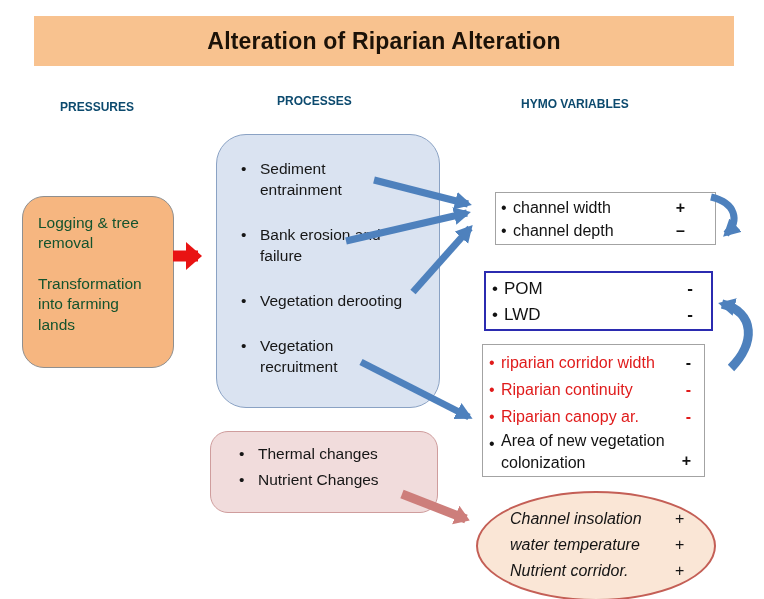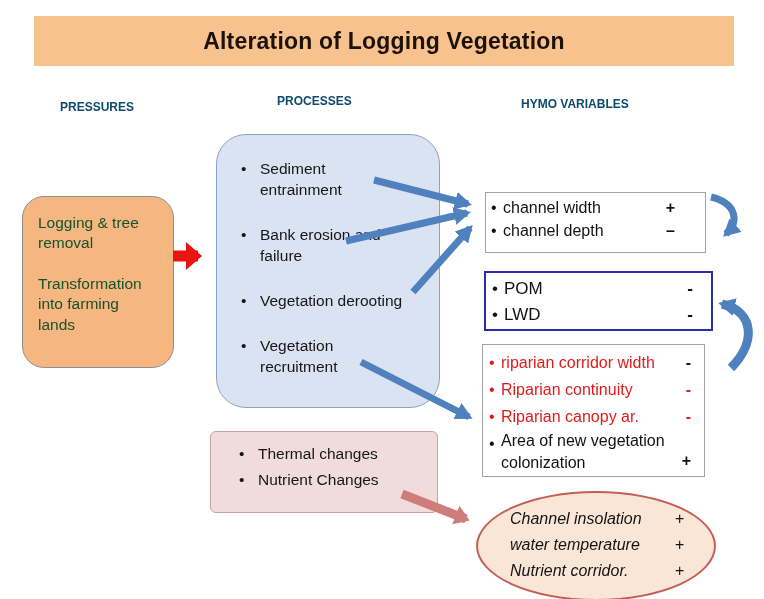--- a/index.html
+++ b/index.html
@@ -21,62 +21,62 @@
   .pressure-box .ln{display:block;}
 
   .process-box{position:absolute;left:216px;top:134px;width:224px;height:274px;box-sizing:border-box;
     background:#DAE3F1;border:1.5px solid #8aa2c4;border-radius:30px;padding:23px 10px 0 24px;
     font-size:15.5px;color:#161616;line-height:21px;}
   .process-item{position:relative;padding-left:19px;margin-bottom:24px;}
   .process-item::before{content:"\2022";position:absolute;left:0;top:0;}
   .process-item .ln{display:block;}
 
   .hymo-box{position:absolute;background:#ffffff;box-sizing:border-box;color:#121212;}
-  .channel-box{left:485px;top:192px;width:221px;height:61px;border:1px solid #a3a3a3;
+  .channel-box{left:495px;top:192px;width:221px;height:53px;border:1px solid #a3a3a3;
     padding:3px 30px 16px 5px;font-size:16px;}
   .channel-box .row{line-height:23px;}
   .pom-box{left:484px;top:271px;width:229px;height:60px;border:2px solid #2B2BB0;
     padding:3px 18px 0 6px;font-size:17px;}
   .pom-box .row{line-height:26px;}
   .riparian-box{left:482px;top:344px;width:223px;height:133px;border:1px solid #a3a3a3;
     padding:4px 13px 0 6px;font-size:16px;}
   .riparian-box .row{line-height:27px;}
 
   .row{display:flex;justify-content:space-between;align-items:baseline;}
   .row .lbl{position:relative;padding-left:12px;}
   .row .lbl::before{content:"\2022";position:absolute;left:0;top:0;}
   .row .sign{font-weight:bold;}
   .row.two-line{align-items:flex-end;}
   .row.two-line .lbl .ln{display:block;line-height:22px;}
   .red{color:#E01B1B;}
   .dark{color:#121212;}
 
   .secondary-box{position:absolute;left:210px;top:431px;width:228px;height:82px;box-sizing:border-box;
-    background:#F1DCDC;border:1px solid #cf9d9d;border-radius:6px;padding:13px 8px 0 28px;
+    background:#F1DCDC;border:1px solid #cf9d9d;border-radius:18px;padding:13px 8px 0 28px;
     font-size:15.5px;color:#161616;}
   .secondary-item{position:relative;padding-left:19px;margin-bottom:8px;}
   .secondary-item::before{content:"\2022";position:absolute;left:0;top:0;}
 
   .outcome-ellipse{position:absolute;left:476px;top:491px;width:240px;height:110px;box-sizing:border-box;
     background:#FAE6D6;border:2px solid #C45F56;border-radius:50%;padding:13px 30px 0 32px;
     font-size:16px;color:#141414;font-style:italic;}
   .outcome-ellipse .row{line-height:26px;}
   .outcome-ellipse .row .lbl{padding-left:0;}
   .outcome-ellipse .row .lbl::before{content:none;}
   .outcome-ellipse .row .sign{font-weight:normal;}
 
   .overlay{position:absolute;left:0;top:0;width:764px;height:599px;pointer-events:none;}
 </style>
 </head>
 <body>
 
 <div class="canvas">
 
   <div class="title-bar">
-    <span class="title-text">Alteration of Logging Vegetation</span>
+    <span class="title-text">Alteration of Riparian Alteration</span>
   </div>
 
   <div class="col-header hdr-pressures">PRESSURES</div>
   <div class="col-header hdr-processes">PROCESSES</div>
   <div class="col-header hdr-hymo">HYMO VARIABLES</div>
 
   <div class="pressure-box">
     <p class="para">
       <span class="ln">Logging &amp; tree</span>
       <span class="ln">removal</span>

